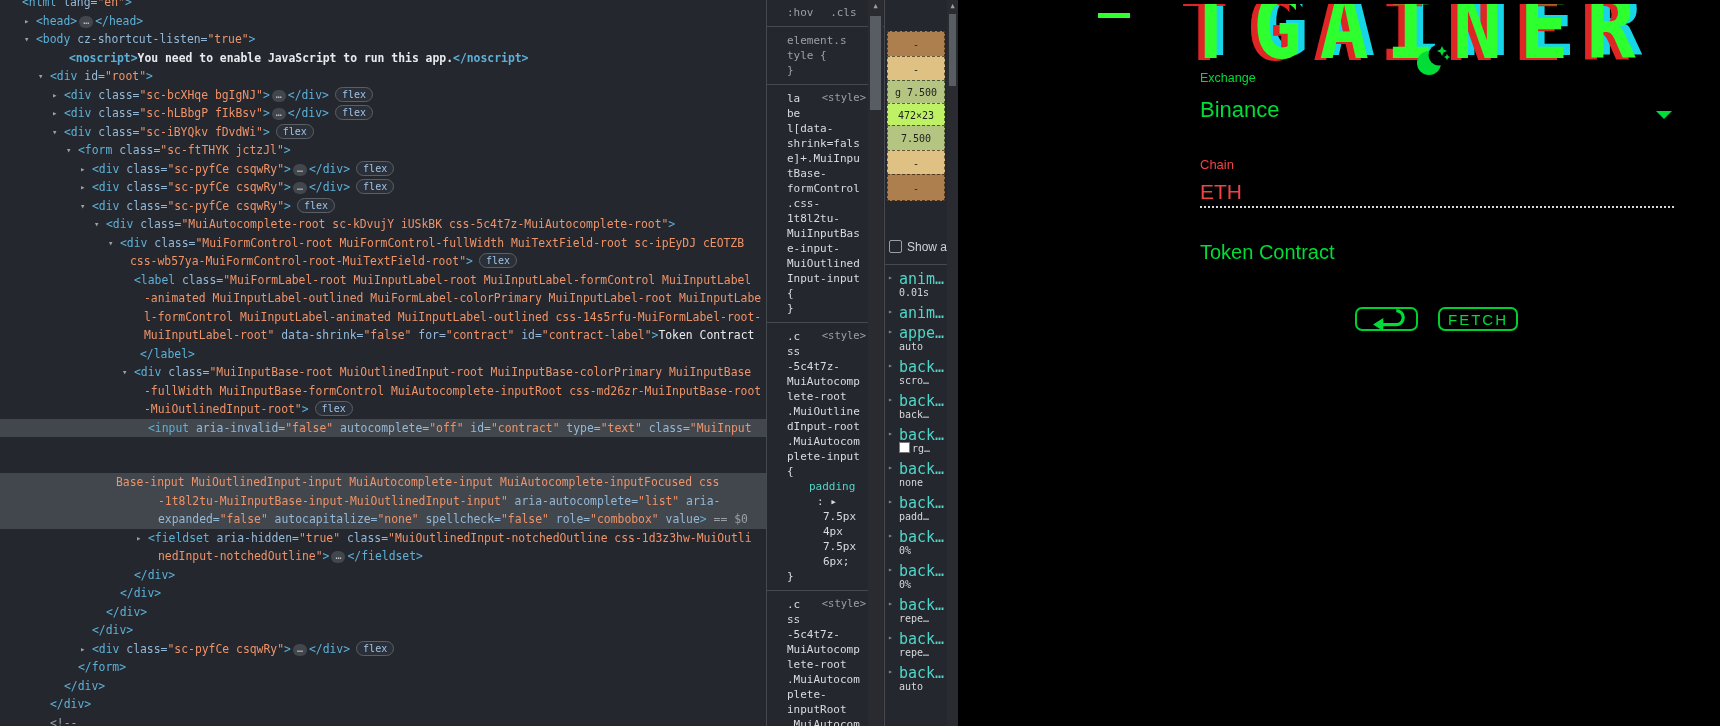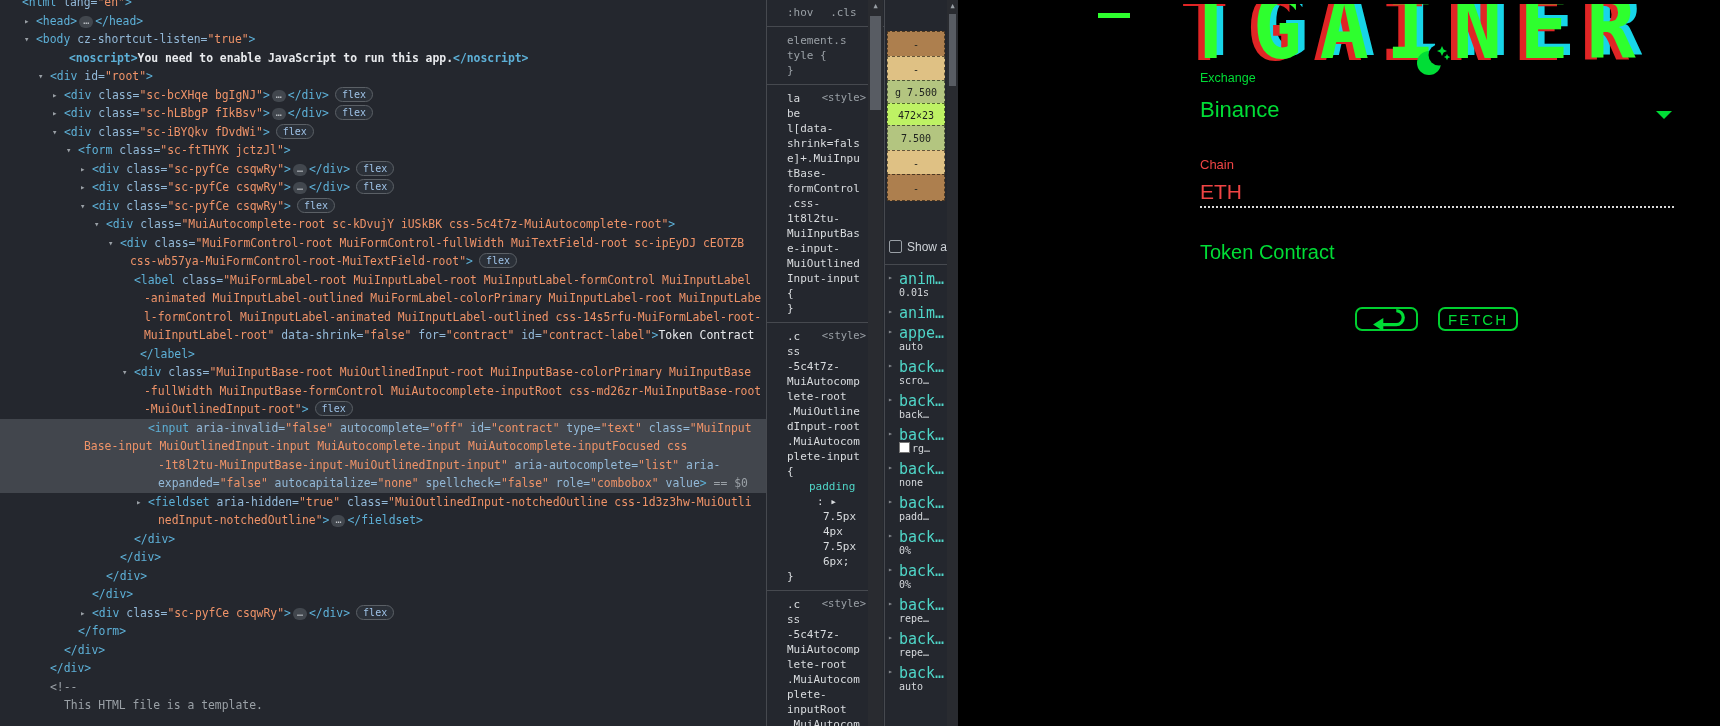--- a/index.html
+++ b/index.html
@@ -99,21 +99,21 @@
         <div class="el-line" style="padding-left: 130px;"><span class="sv">css-wb57ya-MuiFormControl-root-MuiTextField-root"</span><span class="st">&gt;</span><span class="flexbadge">flex</span></div>
         <div class="el-line" style="padding-left: 134px;"><span class="st">&lt;label</span><span class="sa"> class=</span><span class="sv">"MuiFormLabel-root MuiInputLabel-root MuiInputLabel-formControl MuiInputLabel</span></div>
         <div class="el-line" style="padding-left: 144px;"><span class="sv">-animated MuiInputLabel-outlined MuiFormLabel-colorPrimary MuiInputLabel-root MuiInputLabe</span></div>
         <div class="el-line" style="padding-left: 144px;"><span class="sv">l-formControl MuiInputLabel-animated MuiInputLabel-outlined css-14s5rfu-MuiFormLabel-root-</span></div>
         <div class="el-line" style="padding-left: 144px;"><span class="sv">MuiInputLabel-root"</span><span class="sa"> data-shrink=</span><span class="sv">"false"</span><span class="sa"> for=</span><span class="sv">"contract"</span><span class="sa"> id=</span><span class="sv">"contract-label"</span><span class="st">&gt;</span><span class="sx">Token Contract</span></div>
         <div class="el-line" style="padding-left: 108px; margin-left: 32px;"><span class="st">&lt;/label&gt;</span></div>
         <div class="el-line" style="padding-left: 134px;"><span class="arrow" style="left: 122px;">▾</span><span class="st">&lt;div</span><span class="sa"> class=</span><span class="sv">"MuiInputBase-root MuiOutlinedInput-root MuiInputBase-colorPrimary MuiInputBase</span></div>
         <div class="el-line" style="padding-left: 144px;"><span class="sv">-fullWidth MuiInputBase-formControl MuiAutocomplete-inputRoot css-md26zr-MuiInputBase-root</span></div>
         <div class="el-line" style="padding-left: 144px;"><span class="sv">-MuiOutlinedInput-root"</span><span class="st">&gt;</span><span class="flexbadge">flex</span></div>
         <div class="el-line hl" style="padding-left: 148px;"><span class="st">&lt;input</span><span class="sa"> aria-invalid=</span><span class="sv">"false"</span><span class="sa"> autocomplete=</span><span class="sv">"off"</span><span class="sa"> id=</span><span class="sv">"contract"</span><span class="sa"> type=</span><span class="sv">"text"</span><span class="sa"> class=</span><span class="sv">"MuiInput</span></div>
-        <div class="el-line hl" style="padding-left: 84px;"><span class="sv">Base-input MuiOutlinedInput-input MuiAutocomplete-input MuiAutocomplete-inputFocused css</span></div>
+        <div class="el-line hl" style="padding-left: 116px; margin-top: 36px;"><span class="sv">Base-input MuiOutlinedInput-input MuiAutocomplete-input MuiAutocomplete-inputFocused css</span></div>
         <div class="el-line hl" style="padding-left: 158px;"><span class="sv">-1t8l2tu-MuiInputBase-input-MuiOutlinedInput-input"</span><span class="sa"> aria-autocomplete=</span><span class="sv">"list"</span><span class="sa"> aria-</span></div>
         <div class="el-line hl" style="padding-left: 158px;"><span class="sa">expanded=</span><span class="sv">"false"</span><span class="sa"> autocapitalize=</span><span class="sv">"none"</span><span class="sa"> spellcheck=</span><span class="sv">"false"</span><span class="sa"> role=</span><span class="sv">"combobox"</span><span class="sa"> value</span><span class="st">&gt;</span><span class="sm"> == $0</span></div>
         <div class="el-line" style="padding-left: 148px;"><span class="arrow" style="left: 136px;">▸</span><span class="st">&lt;fieldset</span><span class="sa"> aria-hidden=</span><span class="sv">"true"</span><span class="sa"> class=</span><span class="sv">"MuiOutlinedInput-notchedOutline css-1d3z3hw-MuiOutli</span></div>
         <div class="el-line" style="padding-left: 158px;"><span class="sv">nedInput-notchedOutline"</span><span class="st">&gt;</span><span class="ell">…</span><span class="st">&lt;/fieldset&gt;</span></div>
         <div class="el-line" style="padding-left: 134px;"><span class="st">&lt;/div&gt;</span></div>
         <div class="el-line" style="padding-left: 120px;"><span class="st">&lt;/div&gt;</span></div>
         <div class="el-line" style="padding-left: 106px;"><span class="st">&lt;/div&gt;</span></div>
         <div class="el-line" style="padding-left: 92px;"><span class="st">&lt;/div&gt;</span></div>
         <div class="el-line" style="padding-left: 92px;"><span class="arrow" style="left: 80px;">▸</span><span class="st">&lt;div</span><span class="sa"> class=</span><span class="sv">"sc-pyfCe csqwRy"</span><span class="st">&gt;</span><span class="ell">…</span><span class="st">&lt;/div&gt;</span><span class="flexbadge">flex</span></div>
         <div class="el-line" style="padding-left: 78px;"><span class="st">&lt;/form&gt;</span></div>

